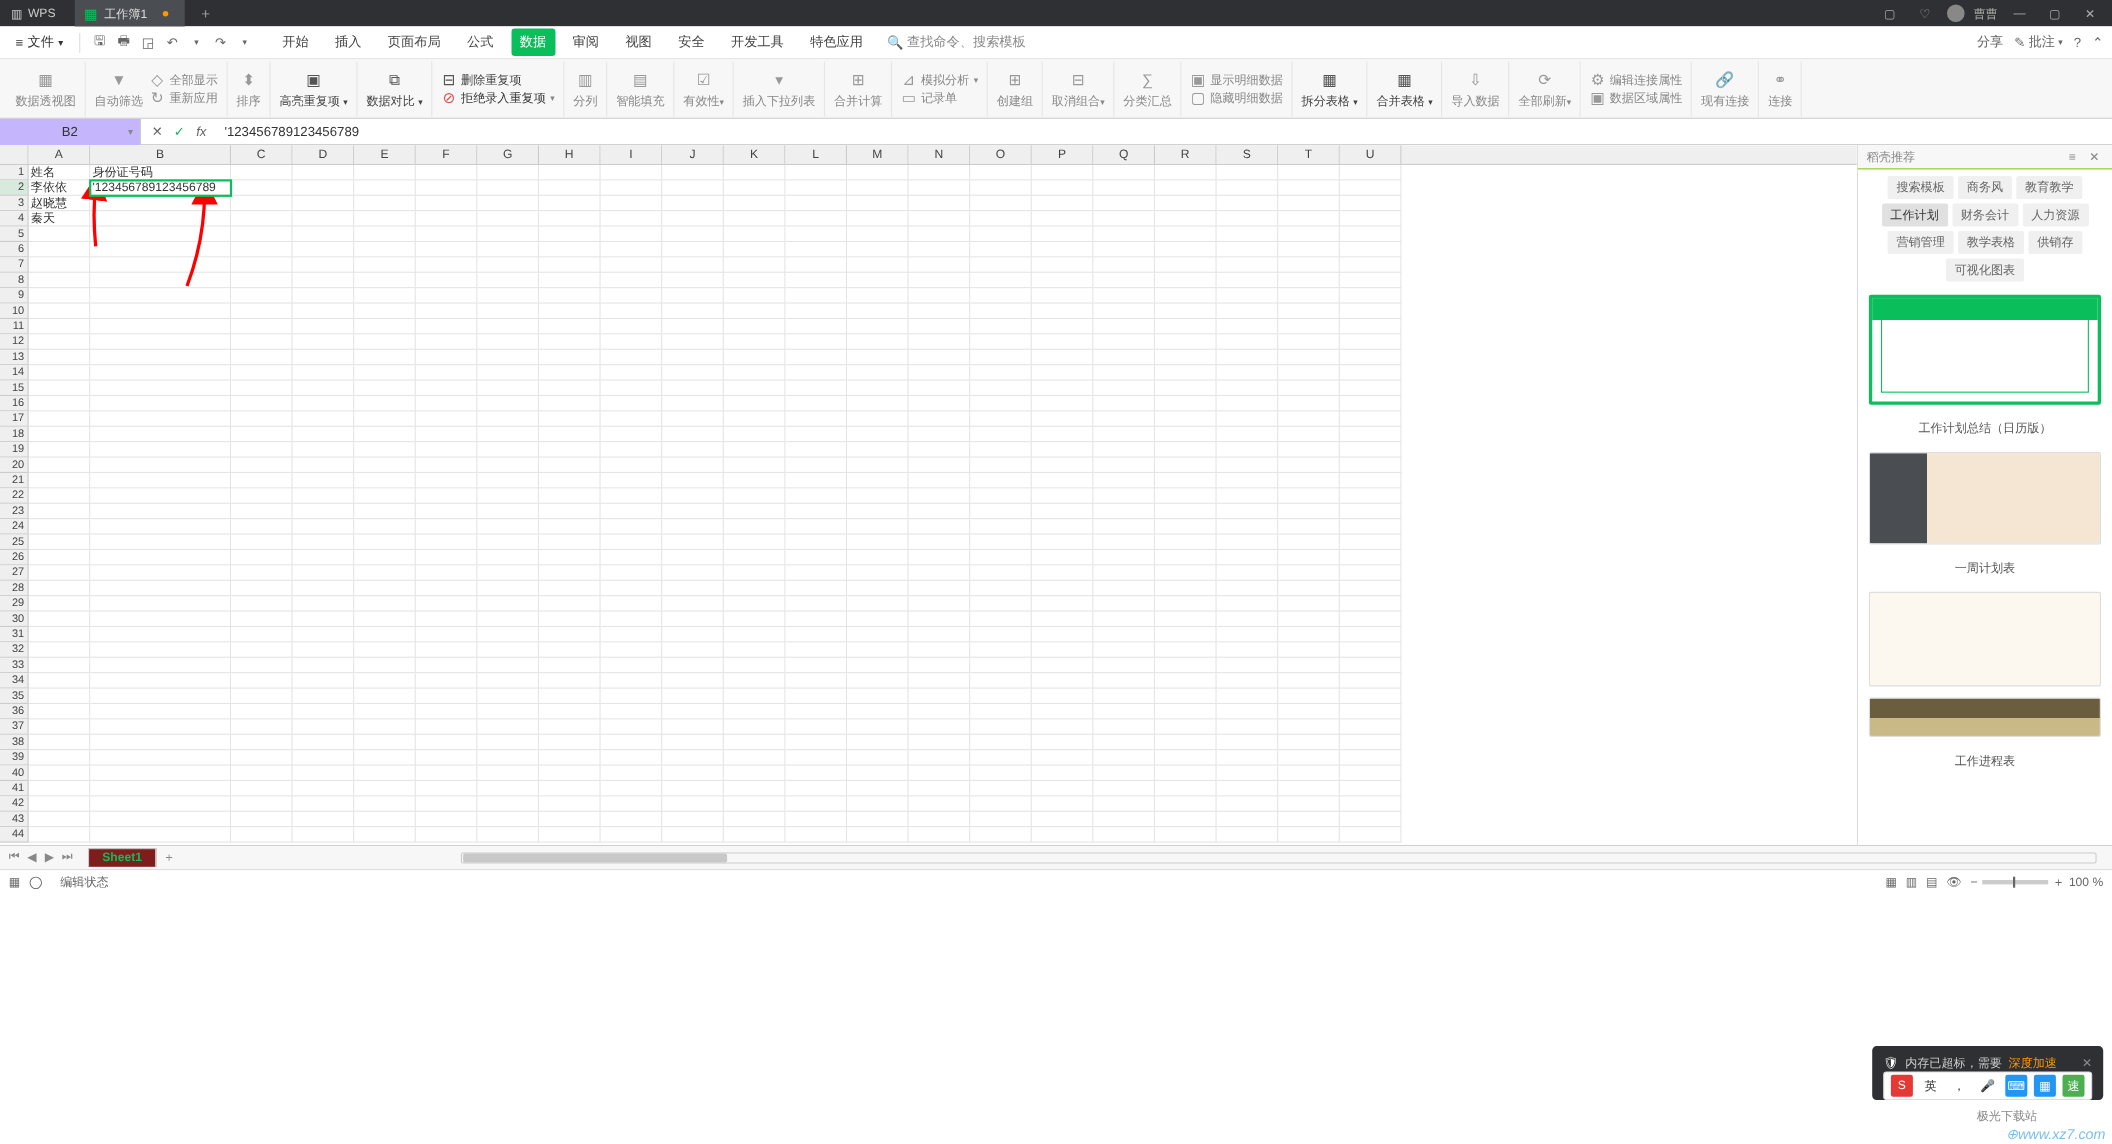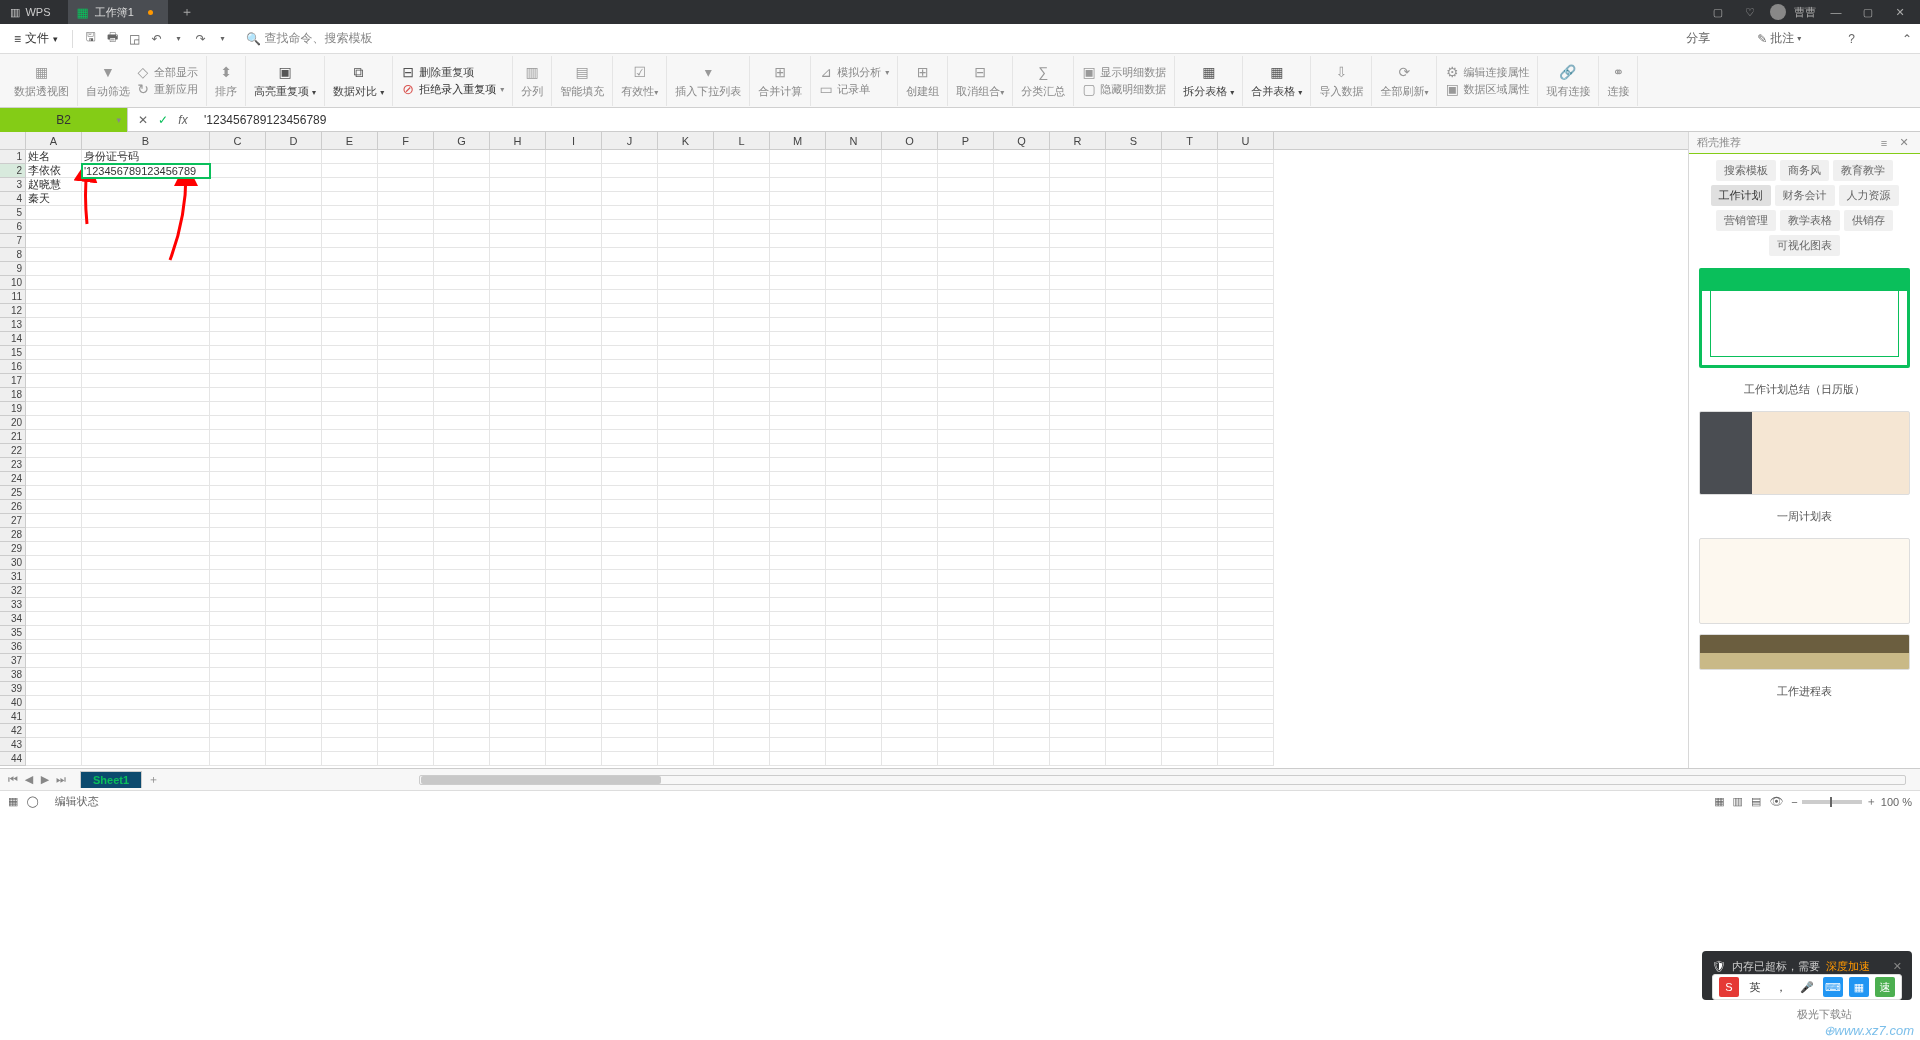--- a/index.html
+++ b/index.html
@@ -22,36 +22,36 @@
 .menubar { height:30px; background:#fff; border-bottom:1px solid #ddd; display:flex; align-items:center; padding:0 8px; gap:4px; font-size:12px; }
 .menubar .file-menu { display:flex; align-items:center; gap:4px; padding:2px 6px; }
 .menubar .sep { width:1px; height:18px; background:#ddd; margin:0 4px; }
 .menubar .qat { display:flex; align-items:center; gap:2px; }
 .menubar .qat .qbtn { width:20px; height:20px; display:flex; align-items:center; justify-content:center; color:#666; }
 .menubar .tabs { display:flex; align-items:center; gap:8px; margin-left:12px; }
 .menubar .mtab { padding:4px 8px; color:#444; cursor:pointer; border-radius:3px; }
 .menubar .mtab.active { background:#0abf5b; color:#fff; }
 .menubar .search { display:flex; align-items:center; gap:3px; color:#888; margin-left:10px; }
 .menubar .right { margin-left:auto; display:flex; align-items:center; gap:10px; color:#666; }
-.menubar .right .rbtn { display:flex; align-items:center; gap:3px;margin-left:37px; }
+.menubar .right .rbtn { display:flex; align-items:center; gap:3px; }
 
 
 .ribbon { height:54px; background:#f7f7f7; border-bottom:1px solid #d0d0d0; display:flex; align-items:center; padding:0 6px; gap:0; font-size:11px; color:#888; }
 .rgroup { display:flex; flex-direction:column; align-items:center; justify-content:center; height:50px; padding:0 8px; border-right:1px solid #e5e5e5; gap:2px; }
 .rgroup.h { flex-direction:row; gap:6px; }
 .rgroup .ic { width:20px; height:20px; display:flex; align-items:center; justify-content:center; color:#999; font-size:14px; }
 .rgroup .lbl { font-size:11px; white-space:nowrap; }
 .rstack { display:flex; flex-direction:column; gap:2px; align-items:flex-start; }
 .rstack .line { display:flex; align-items:center; gap:4px; }
 .rgroup.dark .lbl { color:#444; }
 .rgroup.dark .ic { color:#555; }
 
 
 .fbar { height:24px; border-bottom:1px solid #ccc; display:flex; align-items:center; font-size:12px; }
-.namebox { width:128px; height:24px; border-right:1px solid #ccc; display:flex; align-items:center; justify-content:center; background:#84cc16; position:relative; }
+.namebox { width:128px; height:24px; border-right:1px solid #ccc; display:flex; align-items:center; justify-content:center; background:#c4b5fd; position:relative; }
 .namebox::after { content:'▾'; position:absolute; right:6px; font-size:9px; color:#888; }
 .fctrl { display:flex; align-items:center; gap:2px; padding:0 6px; }
 .fctrl .fb { width:18px; height:18px; display:flex; align-items:center; justify-content:center; color:#666; font-size:12px; }
 .finput { flex:1; padding:0 6px; font-size:12px; }
 
 
 .sheet-wrap { display:flex; height:calc(812px - 24px - 30px - 54px - 24px - 22px - 22px); }
 .sheet { flex:1; overflow:hidden; position:relative; background:#fff; }
 .colhdr { display:flex; height:18px; background:#efefef; border-bottom:1px solid #ccc; }
 .corner { width:26px; border-right:1px solid #ccc; background:#efefef; }
@@ -99,21 +99,21 @@
 .ime-bar { position:absolute; right:18px; bottom:40px; height:26px; background:#fff; border:1px solid #ddd; display:flex; align-items:center; gap:6px; padding:0 6px; z-index:60; border-radius:3px; }
 .ime-bar .imb { width:20px; height:20px; display:flex; align-items:center; justify-content:center; font-size:11px; border-radius:2px; }
 .ime-bar .imb.red { background:#e53935; color:#fff; }
 .ime-bar .imb.gr { background:#4caf50; color:#fff; }
 .ime-bar .imb.bl { background:#2196f3; color:#fff; }
 
 
 .stabs { height:22px; border-top:1px solid #ccc; display:flex; align-items:center; font-size:11px; background:#f7f7f7; }
 .stabs .nav { display:flex; gap:2px; padding:0 6px; color:#888; }
 .stabs .nav div { width:14px; text-align:center; }
-.stabs .sheet-tab { background:#0c4a6e; border:1px solid #ccc; border-bottom:none; padding:2px 12px; margin-left:6px; color:#0abf5b; font-weight:bold; }
+.stabs .sheet-tab { background:#7f1d1d; border:1px solid #ccc; border-bottom:none; padding:2px 12px; margin-left:6px; color:#0abf5b; font-weight:bold; }
 .stabs .add { margin-left:6px; color:#888; }
 .stabs .hscroll { flex:1; margin:0 10px; height:14px; position:relative; }
 .stabs .hscroll .track { position:absolute; left:250px; right:4px; top:2px; height:10px; border:1px solid #ccc; border-radius:2px; }
 .stabs .hscroll .thumb { position:absolute; left:252px; top:3px; width:240px; height:8px; background:#c8c8c8; border-radius:2px; }
 
 
 .status { height:22px; border-top:1px solid #ddd; display:flex; align-items:center; font-size:11px; color:#666; padding:0 8px; background:#fff; }
 .status .spacer { flex:1; }
 .status .ctrl { display:flex; align-items:center; gap:8px; }
 .status .zoom { display:flex; align-items:center; gap:4px; }
@@ -154,20 +154,32 @@
   </div>
   <div class="sep"></div>
   <div class="qat">
     <div class="qbtn">🖫</div>
     <div class="qbtn">🖶</div>
     <div class="qbtn">◲</div>
     <div class="qbtn">↶</div>
     <div class="qbtn" style="font-size:8px">▾</div>
     <div class="qbtn">↷</div>
     <div class="qbtn" style="font-size:8px">▾</div>
+  </div>
+  <div class="tabs">
+    <div class="mtab">开始</div>
+    <div class="mtab">插入</div>
+    <div class="mtab">页面布局</div>
+    <div class="mtab">公式</div>
+    <div class="mtab active">数据</div>
+    <div class="mtab">审阅</div>
+    <div class="mtab">视图</div>
+    <div class="mtab">安全</div>
+    <div class="mtab">开发工具</div>
+    <div class="mtab">特色应用</div>
   </div>
   <div class="search">
     <span>🔍</span>
     <span>查找命令、搜索模板</span>
   </div>
   <div class="right">
     <div class="rbtn">分享</div>
     <div class="rbtn">
         <span>✎</span>
         <span>批注</span>

